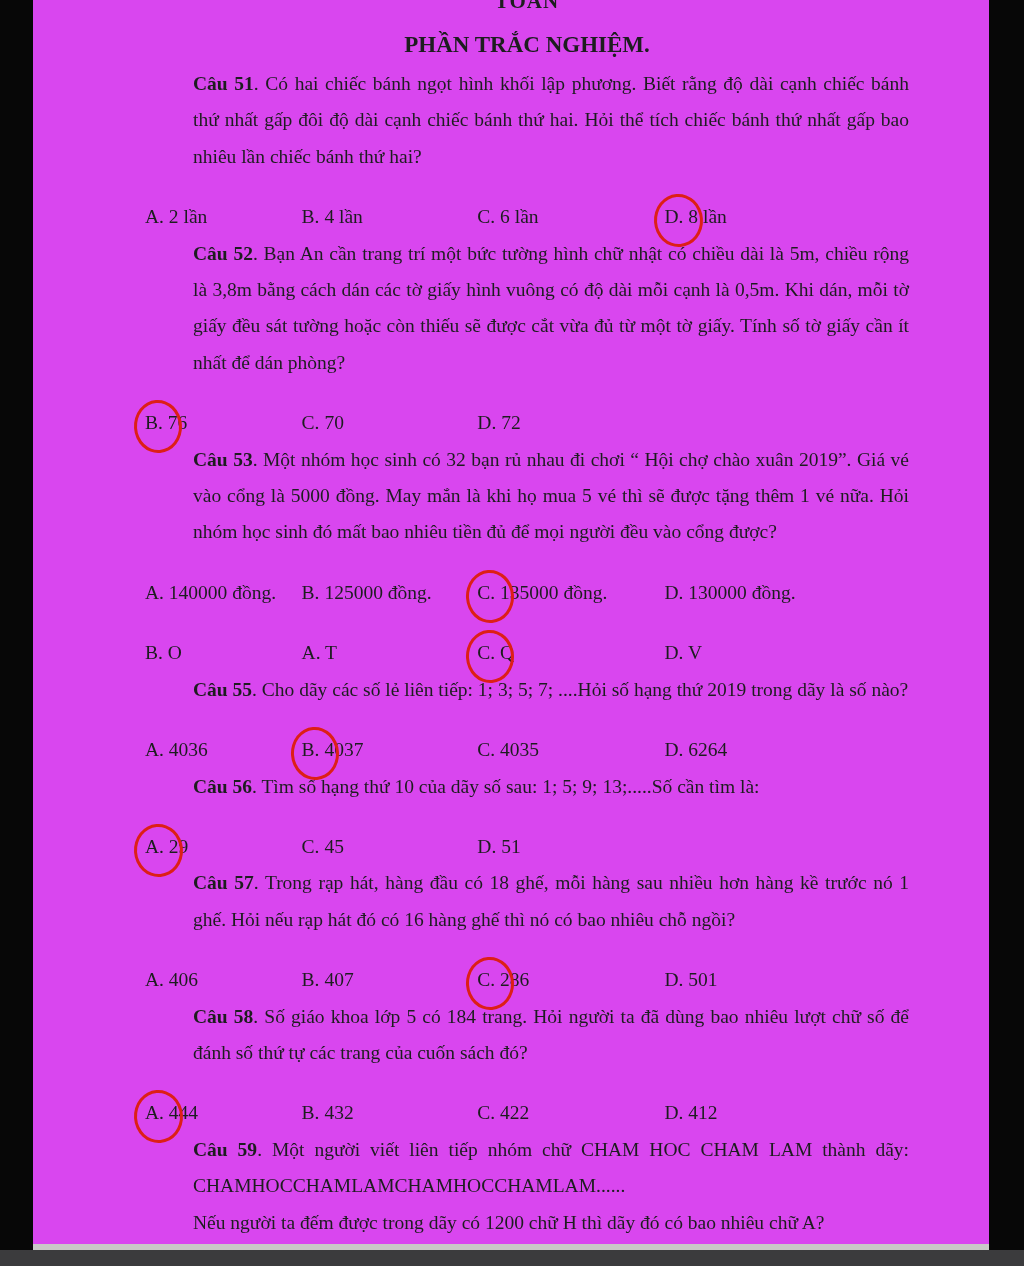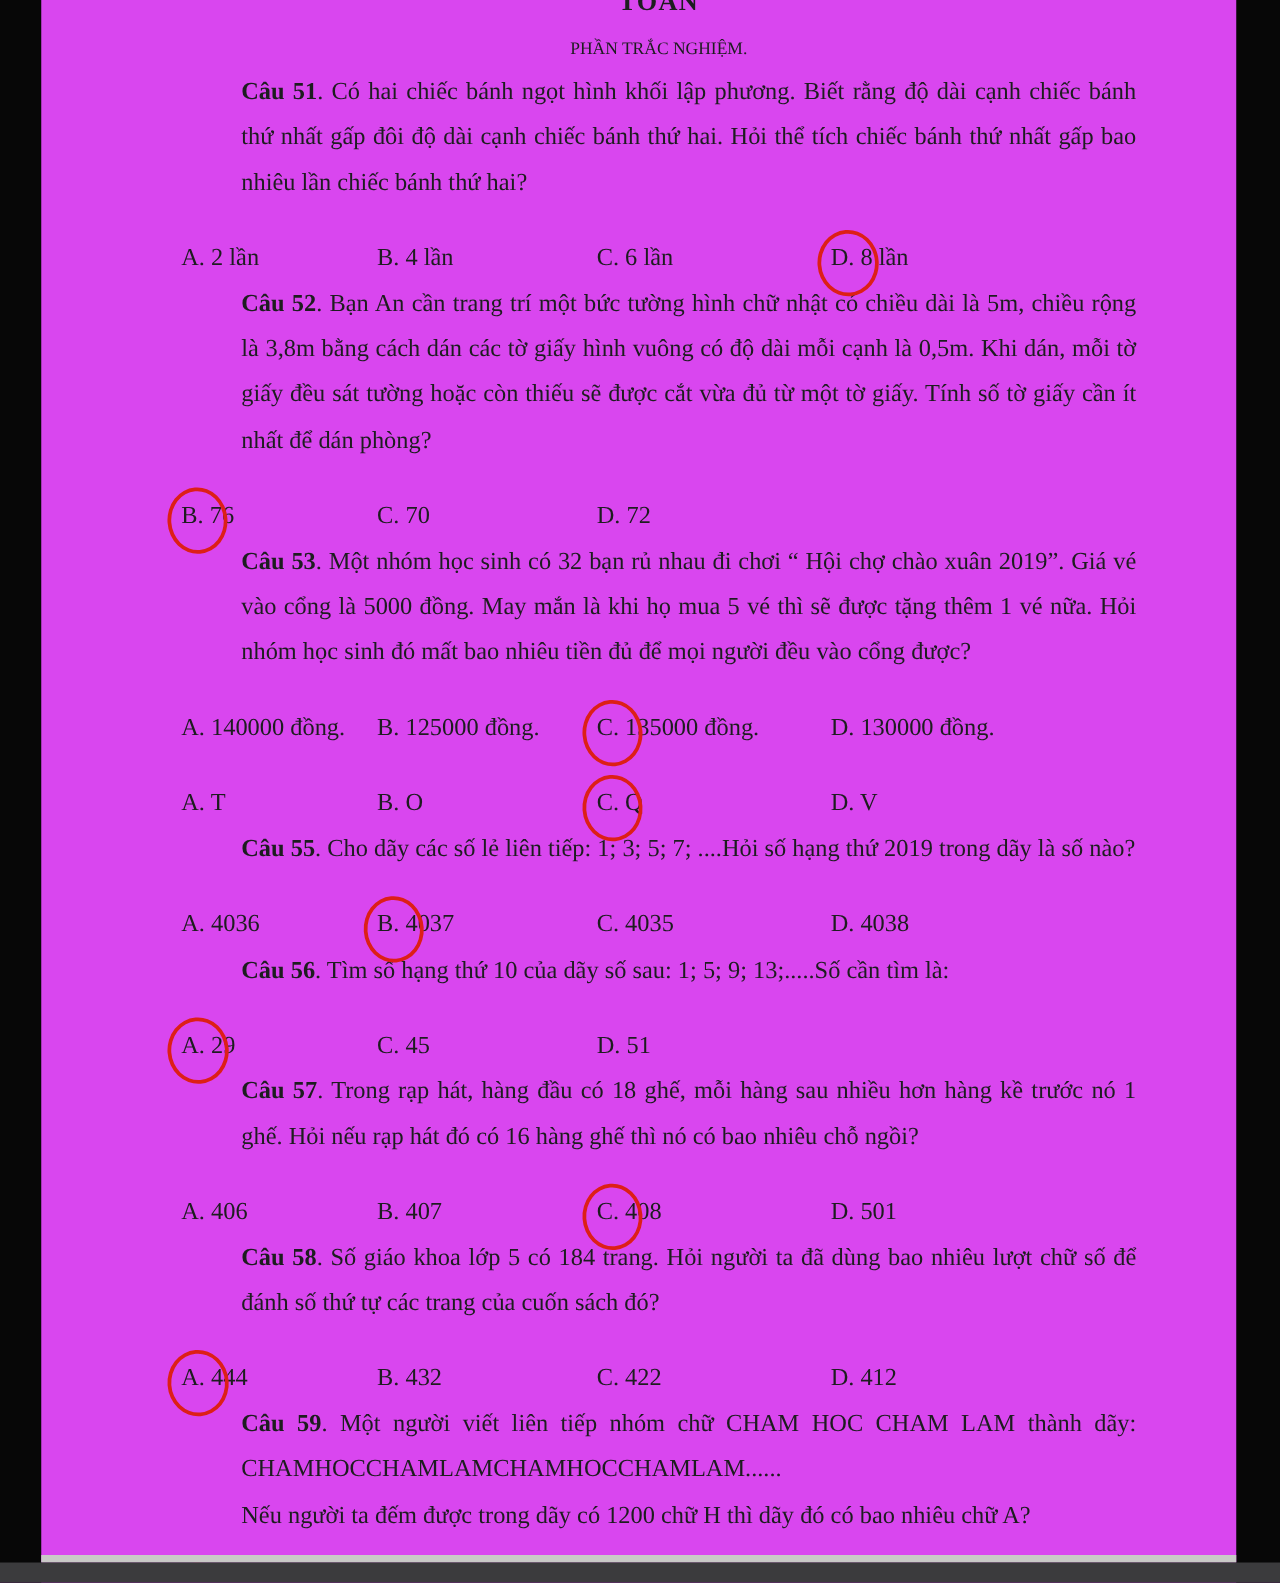--- a/index.html
+++ b/index.html
@@ -20,21 +20,21 @@
   .content {
     padding: 0 80px 0 112px;
     color: #1d1d1f;
     font-size: 19.5px;
   }
   .top-title {
     text-align: center; font-weight: bold; font-size: 21px;
     margin-top: -12px; line-height: 26px; letter-spacing: 1px;
   }
   .section-title {
-    text-align: center; font-weight: normal; font-size: 14px;
+    text-align: center; font-weight: bold; font-size: 23px;
     margin-top: 18px; margin-bottom: 8px;
   }
   .qtext { text-align: justify; line-height: 36.4px; margin-left: 48px; }
   .qlabel { font-weight: bold; }
   .options {
     display: grid;
     grid-template-columns: 20.5% 23% 24.5% auto;
     line-height: 36.4px;
     margin-top: 24px;
   }
@@ -96,52 +96,52 @@
       <div class="options">
         <span class="opt"><span class="letter">A.</span> <span>140000 đồng.</span></span>
         <span class="opt"><span class="letter">B.</span> <span>125000 đồng.</span></span>
         <span class="opt"><span class="letter circled">C.</span> <span>135000 đồng.</span></span>
         <span class="opt"><span class="letter">D.</span> <span>130000 đồng.</span></span>
       </div>
     </section>
 
     <section class="question">
       <div class="options">
+        <span class="opt"><span class="letter">B.</span> <span>O</span></span>
         <span class="opt"><span class="letter">A.</span> <span>T</span></span>
-        <span class="opt"><span class="letter">B.</span> <span>O</span></span>
         <span class="opt"><span class="letter circled">C.</span> <span>Q</span></span>
         <span class="opt"><span class="letter">D.</span> <span>V</span></span>
       </div>
     </section>
 
     <section class="question">
       <p class="qtext"><span class="qlabel">Câu 55</span><span>. Cho dãy các số lẻ liên tiếp: 1; 3; 5; 7; ....Hỏi số hạng thứ 2019 trong dãy là số nào?</span></p>
       <div class="options">
         <span class="opt"><span class="letter">A.</span> <span>4036</span></span>
         <span class="opt"><span class="letter circled">B.</span> <span>4037</span></span>
         <span class="opt"><span class="letter">C.</span> <span>4035</span></span>
-        <span class="opt"><span class="letter">D.</span> <span>4038</span></span>
+        <span class="opt"><span class="letter">D.</span> <span>6264</span></span>
       </div>
     </section>
 
     <section class="question">
       <p class="qtext"><span class="qlabel">Câu 56</span><span>. Tìm số hạng thứ 10 của dãy số sau: 1; 5; 9; 13;.....Số cần tìm là:</span></p>
       <div class="options">
         <span class="opt"><span class="letter circled">A.</span> <span>29</span></span>
         <span class="opt"><span class="letter">C.</span> <span>45</span></span>
         <span class="opt"><span class="letter">D.</span> <span>51</span></span>
       </div>
     </section>
 
     <section class="question">
       <p class="qtext"><span class="qlabel">Câu 57</span><span>. Trong rạp hát, hàng đầu có 18 ghế, mỗi hàng sau nhiều hơn hàng kề trước nó 1 ghế. Hỏi nếu rạp hát đó có 16 hàng ghế thì nó có bao nhiêu chỗ ngồi?</span></p>
       <div class="options">
         <span class="opt"><span class="letter">A.</span> <span>406</span></span>
         <span class="opt"><span class="letter">B.</span> <span>407</span></span>
-        <span class="opt"><span class="letter circled">C.</span> <span>408</span></span>
+        <span class="opt"><span class="letter circled">C.</span> <span>286</span></span>
         <span class="opt"><span class="letter">D.</span> <span>501</span></span>
       </div>
     </section>
 
     <section class="question">
       <p class="qtext"><span class="qlabel">Câu 58</span><span>. Số giáo khoa lớp 5 có 184 trang. Hỏi người ta đã dùng bao nhiêu lượt chữ số để đánh số thứ tự các trang của cuốn sách đó?</span></p>
       <div class="options">
         <span class="opt"><span class="letter circled">A.</span> <span>444</span></span>
         <span class="opt"><span class="letter">B.</span> <span>432</span></span>
         <span class="opt"><span class="letter">C.</span> <span>422</span></span>

